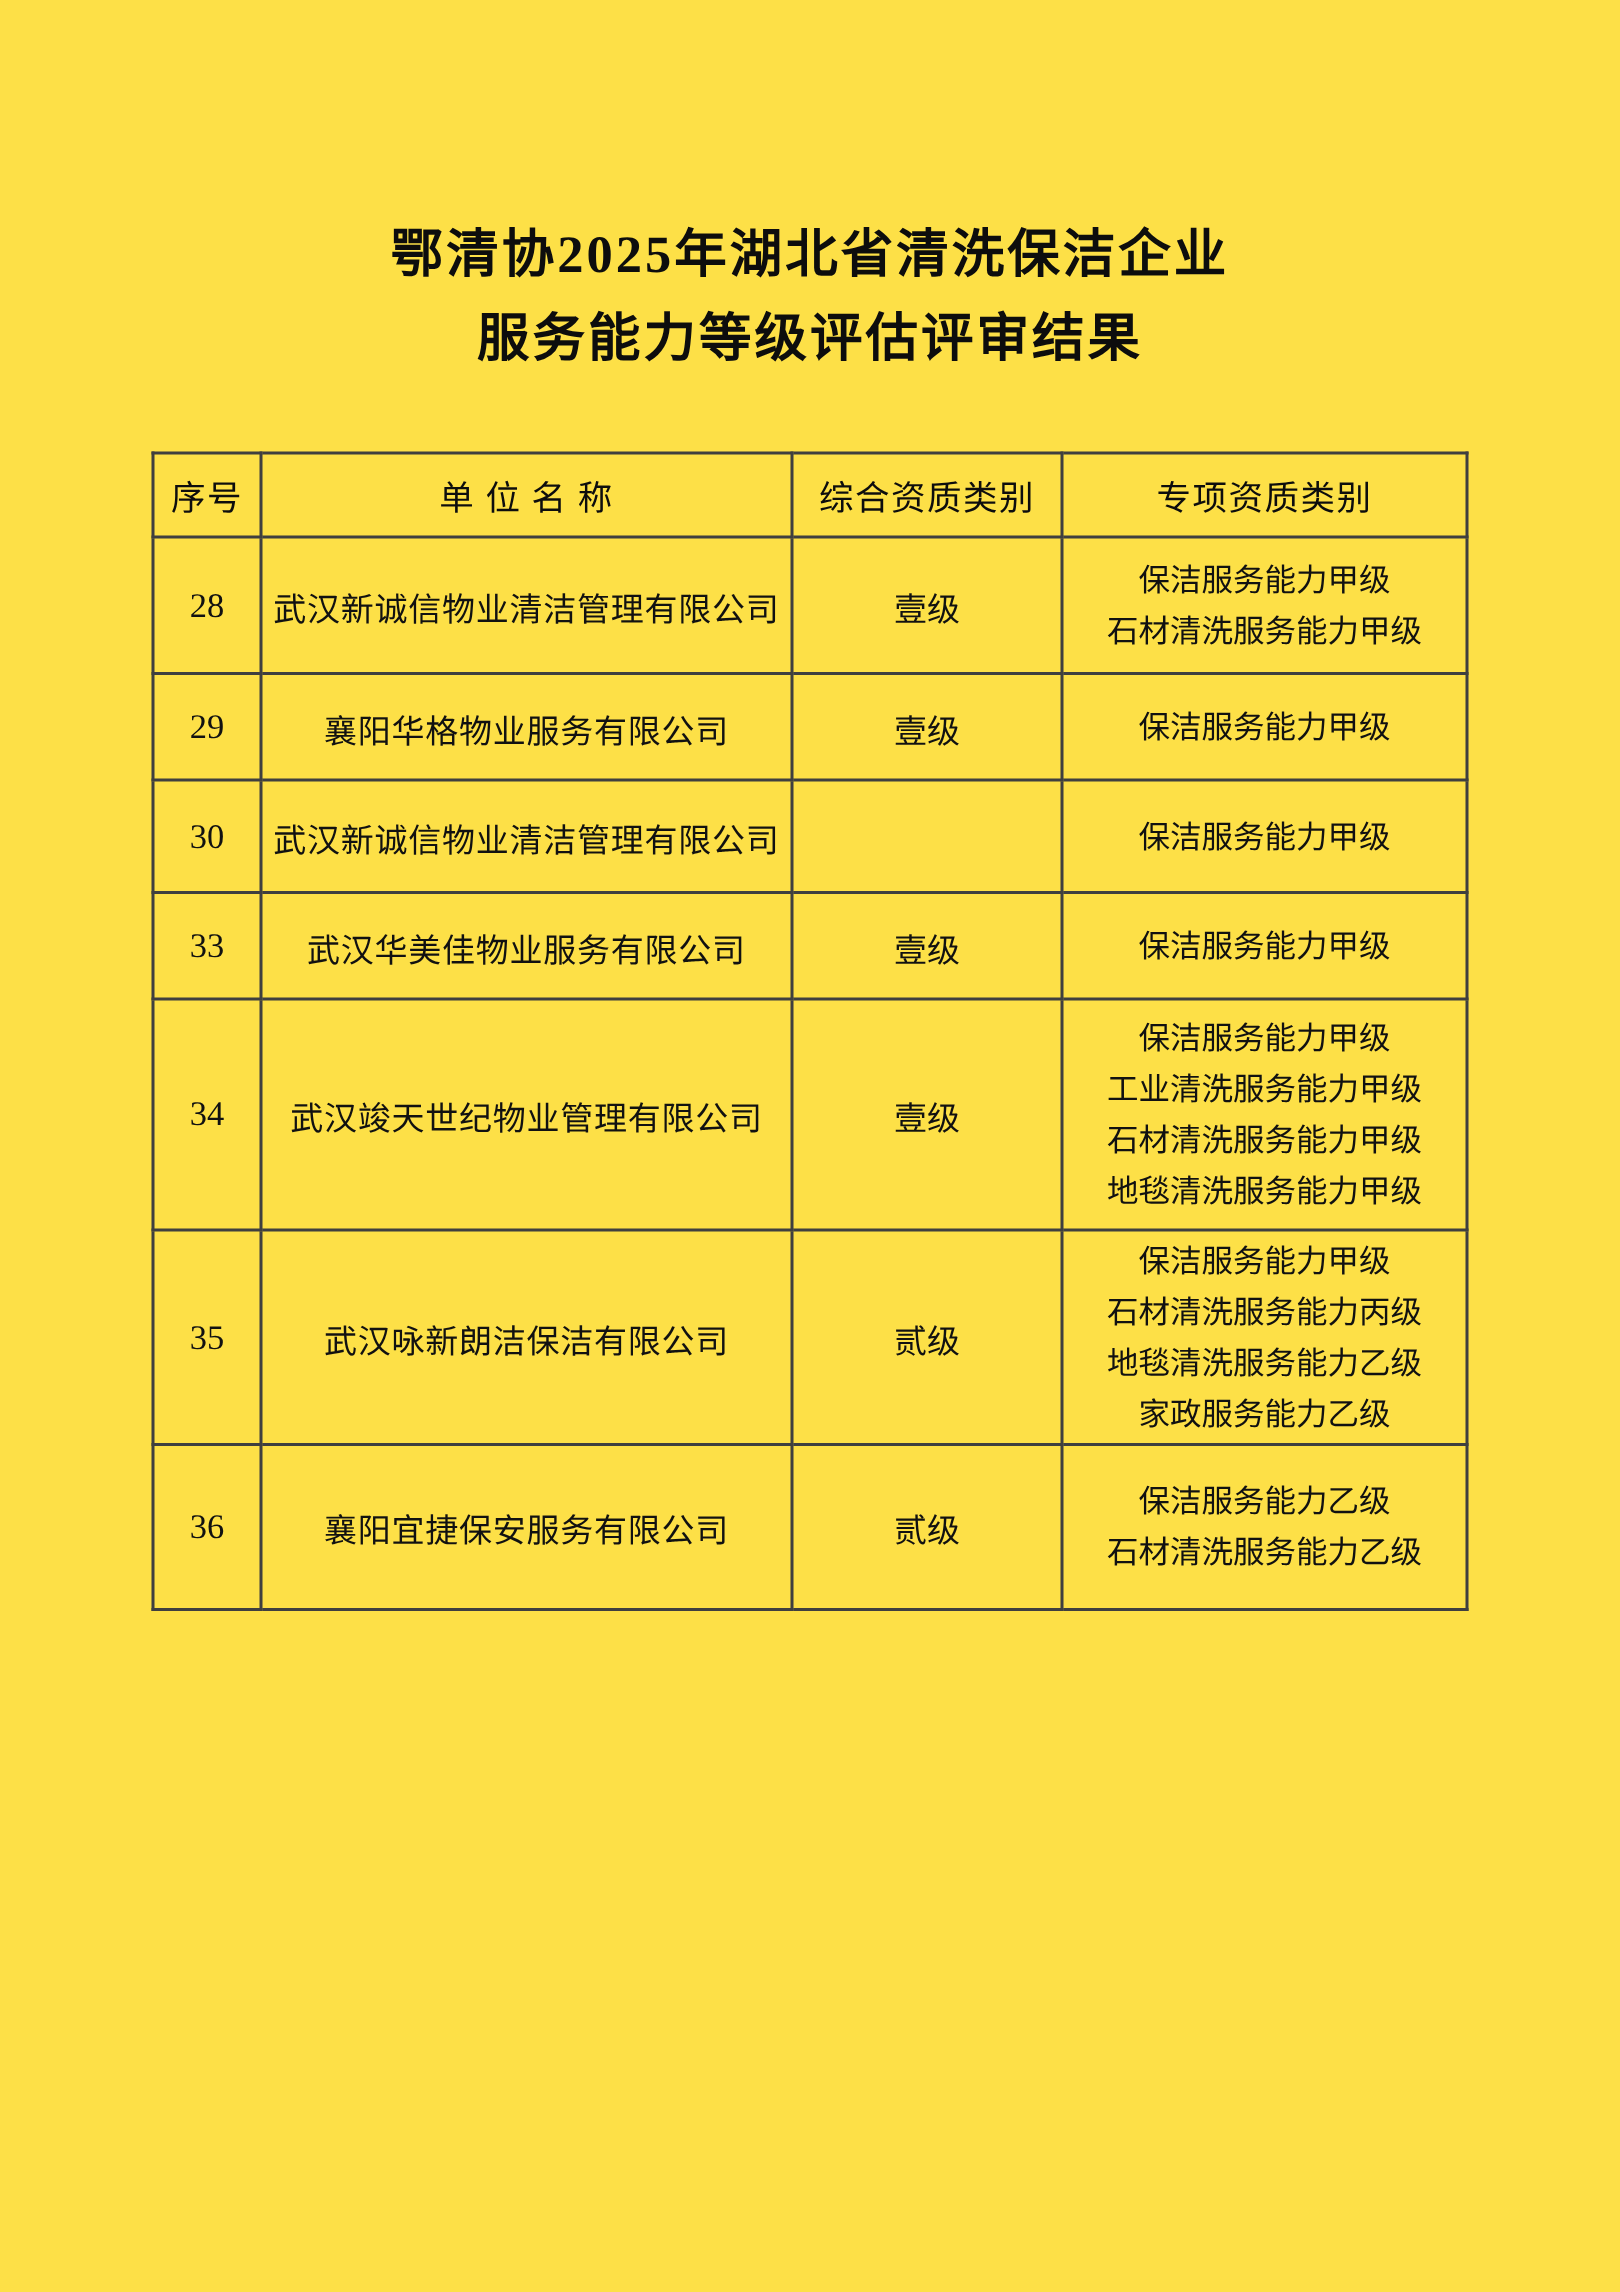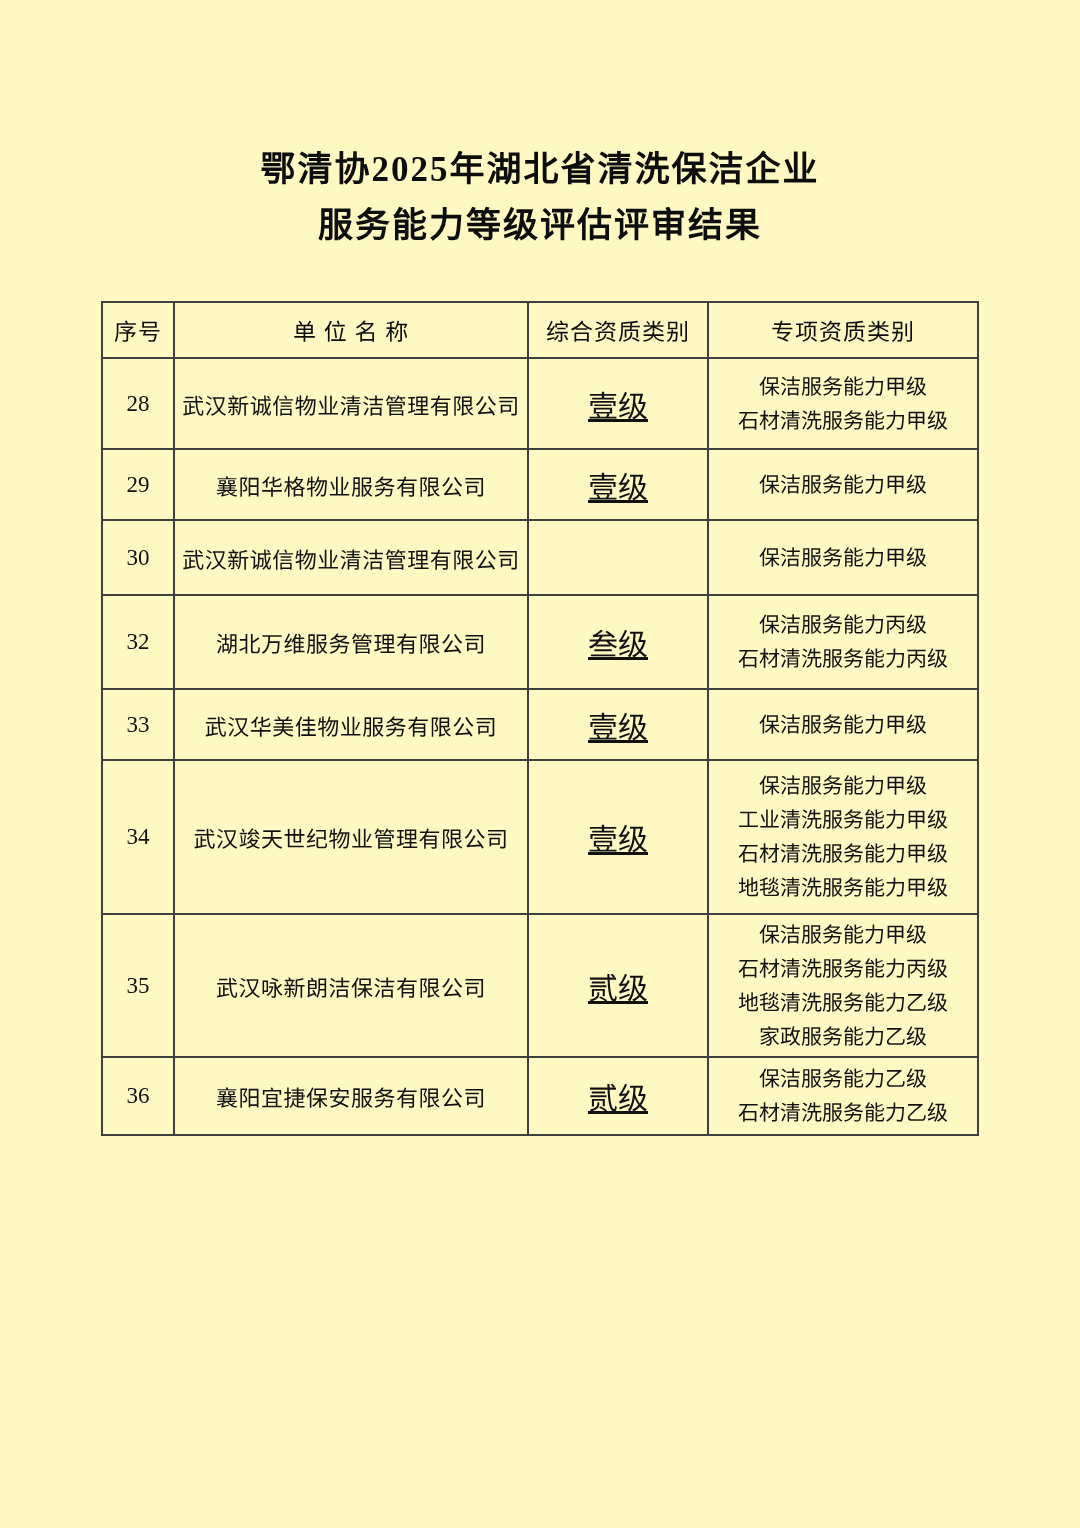--- a/index.html
+++ b/index.html
@@ -4,21 +4,21 @@
 <style>
   html, body {
     margin: 0;
     padding: 0;
     background: #ffffff;
   }
   .page {
     position: relative;
     width: 1080px;
     height: 1528px;
-    background: #fef9c3;
+    background: #fde047;
     font-family: "Liberation Serif", "DejaVu Serif", serif;
     color: #111111;
     overflow: hidden;
   }
   .title-block {
     position: absolute;
     top: 142px;
     left: 0;
     width: 100%;
     text-align: center;
@@ -51,39 +51,38 @@
     color: #0d0d0d;
   }
   td.no {
     font-size: 23px;
   }
   td.name {
     font-size: 22px;
     letter-spacing: 0.5px;
   }
   td.grade {
-    font-size: 30px;
-    text-decoration: underline;
+    font-size: 22px;
   }
   td.special {
     font-size: 21px;
     line-height: 34px;
     white-space: pre-line;
   }
   
   tr.hr  { height: 56px; }
   tr.r0  { height: 91px; margin-top: 34px; }
   tr.r1  { height: 71px; }
   tr.r2  { height: 75px; }
   tr.r3  { height: 73px; }
   tr.r4  { height: 94px; }
   tr.r5  { height: 71px; }
   tr.r6  { height: 154px; }
   tr.r7  { height: 143px; }
-  tr.r8  { height: 78px; }
+  tr.r8  { height: 110px; }
 </style>
 </head>
 <body>
 
 <div class="page">
 
   <div class="title-block">
     <div>鄂清协2025年湖北省清洗保洁企业</div>
     <div>服务能力等级评估评审结果</div>
   </div>
@@ -119,27 +118,20 @@
       </tr>
 
       <tr class="r2">
         <td class="no">30</td>
         <td class="name">武汉新诚信物业清洁管理有限公司</td>
         <td class="grade"></td>
         <td class="special">保洁服务能力甲级</td>
       </tr>
 
 
-      <tr class="r4">
-        <td class="no">32</td>
-        <td class="name">湖北万维服务管理有限公司</td>
-        <td class="grade">叁级</td>
-        <td class="special">保洁服务能力丙级
-石材清洗服务能力丙级</td>
-      </tr>
 
       <tr class="r5">
         <td class="no">33</td>
         <td class="name">武汉华美佳物业服务有限公司</td>
         <td class="grade">壹级</td>
         <td class="special">保洁服务能力甲级</td>
       </tr>
 
       <tr class="r6">
         <td class="no">34</td>

